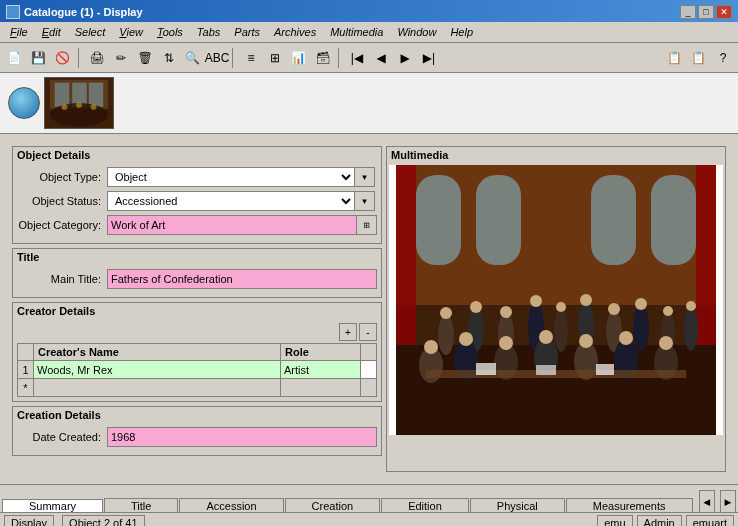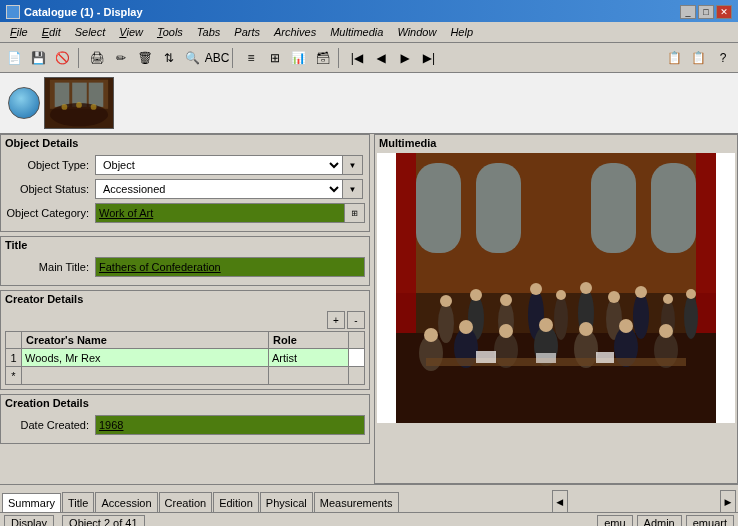--- a/index.html
+++ b/index.html
@@ -26,36 +26,36 @@
     
     .header-area { background: #f0f0f0; border-bottom: 1px solid #808080; padding: 4px 8px; display: flex; align-items: flex-start; justify-content: space-between; min-height: 60px; }
     .header-info { flex: 1; }
     .record-id { font-size: 11px; font-weight: bold; }
     .record-title { font-size: 11px; font-weight: bold; }
     .header-icons { display: flex; gap: 4px; align-items: center; }
     .globe-icon { width: 32px; height: 32px; background: radial-gradient(circle at 40% 35%, #87CEEB, #1a6dad); border-radius: 50%; border: 1px solid #555; }
     .thumb-img { width: 70px; height: 52px; background: linear-gradient(135deg, #8b6914, #c9a227, #6b4c10); border: 1px solid #555; overflow: hidden; display: flex; align-items: center; justify-content: center; }
     
     
-    .main-content { display: flex; padding: 0; gap: 4px; height: 350px; }
+    .main-content { display: flex; padding: 12px; gap: 4px; height: 350px; }
     
     
     .left-panel { flex: 0 0 370px; display: flex; flex-direction: column; gap: 4px; }
     
     
     .section { border: 1px solid #808080; background: #d4d0c8; }
     .section-title { background: #d4d0c8; font-size: 11px; font-weight: bold; padding: 2px 4px; }
     .section-content { padding: 4px; }
     
     .field-row { display: flex; align-items: center; margin-bottom: 4px; }
     .field-label { width: 90px; font-size: 11px; text-align: right; padding-right: 6px; }
     .field-value { flex: 1; }
     
     .field-input { width: 100%; height: 20px; border: 1px solid #808080; background: white; padding: 1px 3px; font-size: 11px; }
-    .field-input-green { background: #4d7c0f; text-decoration: underline; }
+    .field-input-green { background: #f9a8d4; }
     .field-select { width: calc(100% - 22px); height: 20px; border: 1px solid #808080; background: white; padding: 1px 3px; font-size: 11px; display: inline-block; }
     .field-select-wrapper { display: flex; }
     .dropdown-btn { width: 20px; height: 20px; background: #d4d0c8; border: 1px solid #808080; border-left: none; cursor: pointer; display: flex; align-items: center; justify-content: center; font-size: 8px; }
     
     
     .grid-table { width: 100%; border-collapse: collapse; font-size: 11px; }
     .grid-table th { background: #d4d0c8; border: 1px solid #808080; padding: 2px 4px; text-align: left; font-weight: bold; }
     .grid-table td { border: 1px solid #808080; padding: 1px 3px; background: white; height: 18px; }
     .grid-table tr.new-row td { background: #d4d0c8; }
     .grid-table td.row-num { background: #d4d0c8; width: 16px; text-align: center; }
@@ -64,21 +64,21 @@
     .grid-toolbar { display: flex; justify-content: flex-end; gap: 2px; margin-bottom: 2px; }
     .grid-tb-btn { width: 18px; height: 18px; background: #d4d0c8; border: 1px solid #808080; font-size: 10px; cursor: pointer; display: flex; align-items: center; justify-content: center; }
     
     
     .right-panel { flex: 1; border: 1px solid #808080; background: #d4d0c8; }
     .multimedia-title { font-size: 11px; font-weight: bold; padding: 2px 4px; }
     .multimedia-area { background: white; margin: 2px; height: 270px; display: flex; align-items: center; justify-content: center; overflow: hidden; }
     
     
     .tabs-area { border-top: 1px solid #808080; background: #d4d0c8; display: flex; align-items: flex-end; padding: 2px 2px 0; height: 28px; overflow: hidden; }
-    .tab { padding: 3px 5px; font-size: 11px; border: 1px solid #808080; border-bottom: none; background: #d4d0c8; cursor: pointer; margin-right: 1px; height: 20px; display: flex; align-items: center; }
+    .tab { padding: 3px 26px; font-size: 11px; border: 1px solid #808080; border-bottom: none; background: #d4d0c8; cursor: pointer; margin-right: 1px; height: 14px; display: flex; align-items: center; }
     .tab.active { background: white; border-bottom: 1px solid white; margin-bottom: -1px; }
     .tab-arrow { width: 16px; height: 22px; background: #d4d0c8; border: 1px solid #808080; border-bottom: none; display: flex; align-items: center; justify-content: center; cursor: pointer; font-size: 9px; margin-left: auto; }
     
     
     .status-bar { background: #d4d0c8; border-top: 1px solid #808080; display: flex; align-items: center; padding: 2px 4px; height: 20px; gap: 8px; font-size: 11px; }
     .status-item { border: 1px solid #808080; padding: 0 6px; background: #d4d0c8; height: 16px; display: flex; align-items: center; }
     .status-right { margin-left: auto; display: flex; gap: 4px; }
   </style>
 </head>
 <body>

